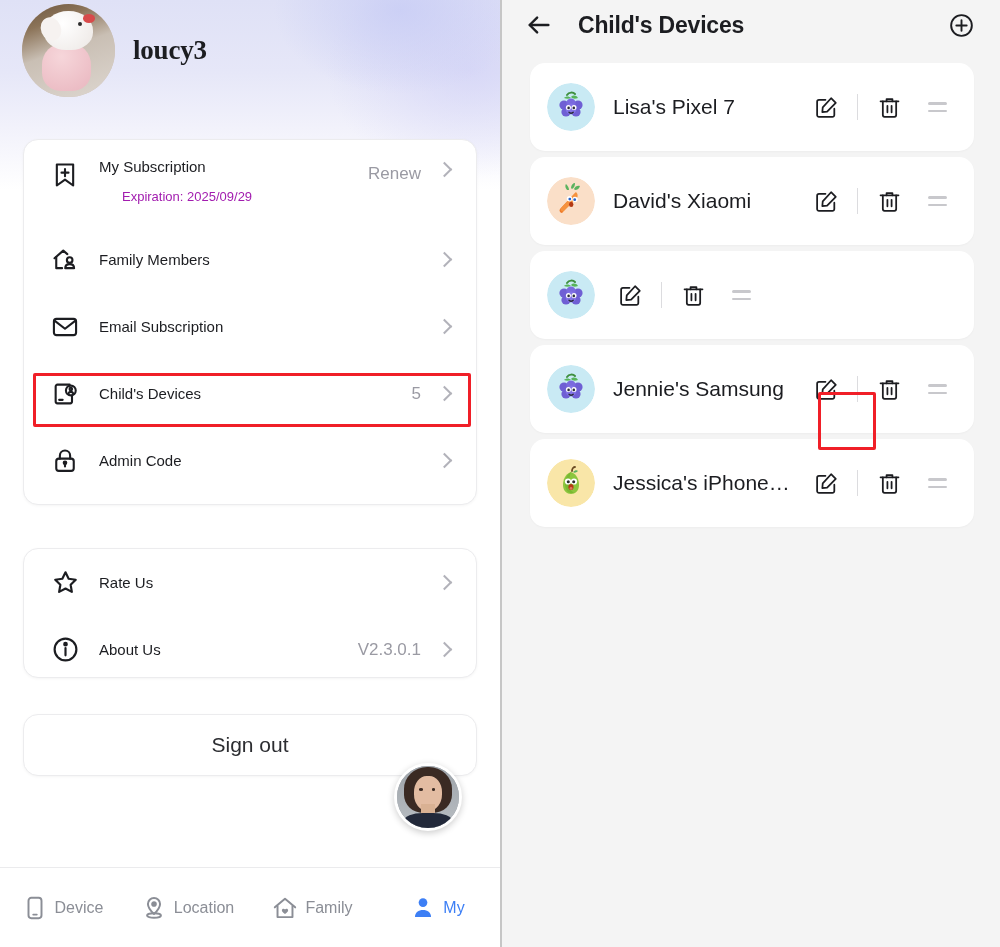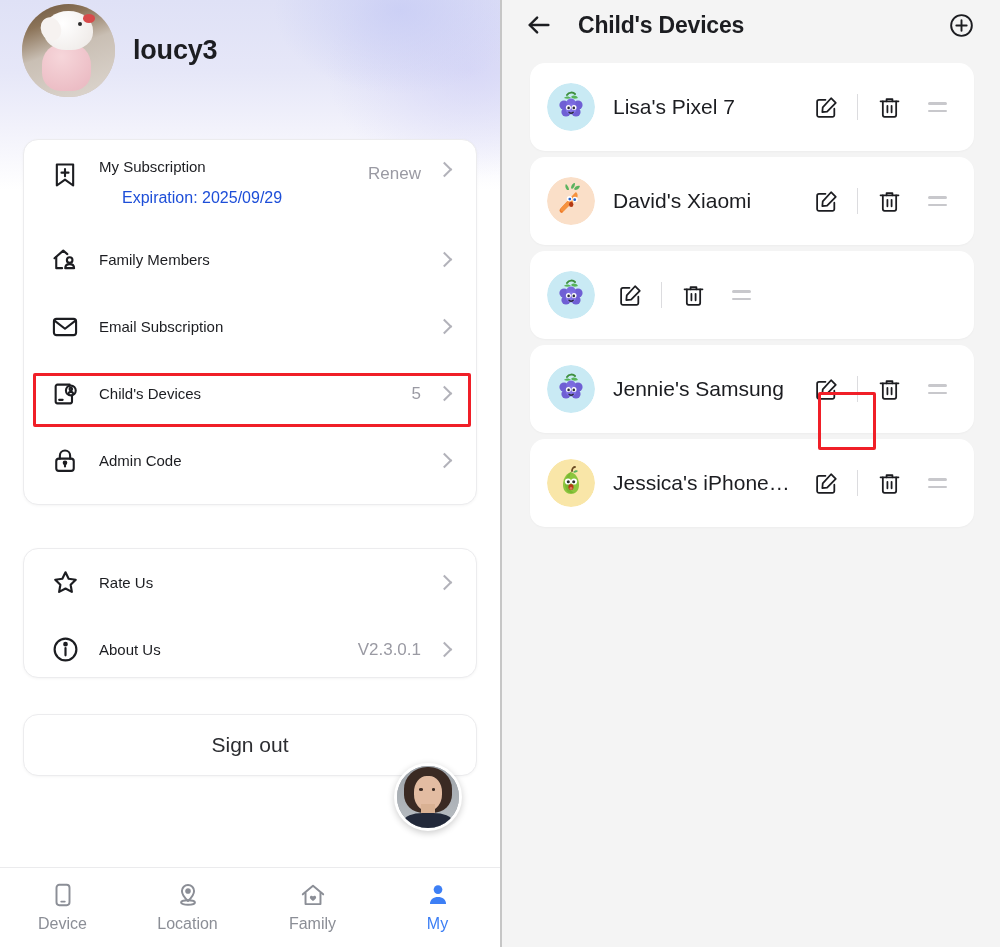--- a/index.html
+++ b/index.html
@@ -44,21 +44,21 @@
   .avatar-photo .plush-ear { position: absolute; left: 20%; top: 14%;
     width: 22%; height: 26%; border-radius: 50%;
     background: #f6f2f0; transform: rotate(-22deg); }
   .avatar-photo .plush-body { position: absolute; left: 22%; top: 42%;
     width: 52%; height: 52%; border-radius: 45% 45% 38% 38%;
     background: radial-gradient(circle at 40% 28%, #f6d6da, #e9b6bf); }
   .avatar-photo .plush-dot { position: absolute; left: 60%; top: 19%;
     width: 5%; height: 5%; border-radius: 50%; background: #2b2b2b; }
   .avatar-photo .plush-bow { position: absolute; left: 66%; top: 11%;
     width: 13%; height: 9%; border-radius: 50%; background: #d84a4a; }
-  .profile-text { display: flex; flex-direction: column; gap: 20px; }
+  .profile-text { display: flex; flex-direction: column; gap: 20px; font-family: Liberation Serif, serif; }
   .profile-name { font-size: 27px; font-weight: bold; color: #1c1d21; letter-spacing: -0.2px; }
   .profile-email-row { display: flex; align-items: center; gap: 12px; }
   .profile-email { font-size: 19px; color: #2c2d31; }
   .chev { display: inline-block; width: 11px; height: 11px;
     border-right: 2.4px solid #9a9aa3; border-top: 2.4px solid #9a9aa3;
     transform: rotate(45deg); }
   .chev.dark { border-color: #9a9aa3; }
 
   .card {
     position: absolute; left: 23px; width: 454px;
@@ -77,21 +77,21 @@
     height: 67px; padding: 0 26px 0 24px;
   }
   .row .ico { width: 34px; height: 34px; flex: none; margin-right: 17px;
     display: flex; align-items: center; justify-content: center; }
   .row .label { font-size: 15px; color: #1c1d21; flex: 1; }
   .row .meta { font-size: 17px; color: #9a9aa3; margin-right: 18px; }
   .row .rchev { display: inline-block; width: 11px; height: 11px;
     border-right: 2.4px solid #b2b2ba; border-top: 2.4px solid #b2b2ba;
     transform: rotate(45deg); flex: none; }
   .row-sub { position: absolute; left: 98px; top: 49px;
-    font-size: 16px; color: #1d4ed8; }
+    font-size: 13px; color: #a21caf; }
 
   #row-subscription { height: 86px; align-items: flex-start; padding-top: 17px; }
   #row-subscription .ico { margin-top: 1px; }
   #row-subscription .label { margin-top: 1px; }
   #row-subscription .meta, #row-subscription .rchev { margin-top: 7px; }
 
   .signout-btn {
     width: 100%; height: 100%;
     display: flex; align-items: center; justify-content: center;
     font-size: 21px; color: #2c2d31; background: transparent;
@@ -123,21 +123,21 @@
 
   .bottom-nav {
     position: absolute; left: 0; bottom: 0;
     width: 500px; height: 80px;
     background: #ffffff;
     border-top: 1px solid #ebebed;
     display: flex; align-items: center;
   }
   .nav-item {
     flex: 1; height: 100%;
-    display: flex; flex-direction: column; align-items: center; justify-content: center;
+    display: flex; flex-direction: row; align-items: center; justify-content: center;
     gap: 7px; cursor: pointer;
   }
   .nav-item .nav-label { font-size: 16px; color: #8b8e96; }
   .nav-item.active .nav-label { color: #3d7ff5; }
 
   
   .right-panel {
     position: relative;
     width: 500px; height: 947px;
     background: #f4f4f4;

